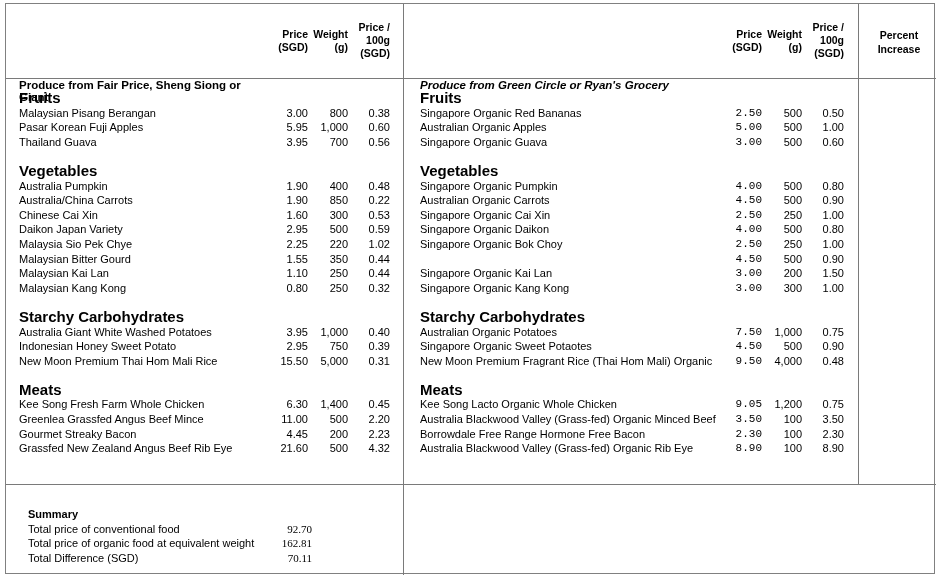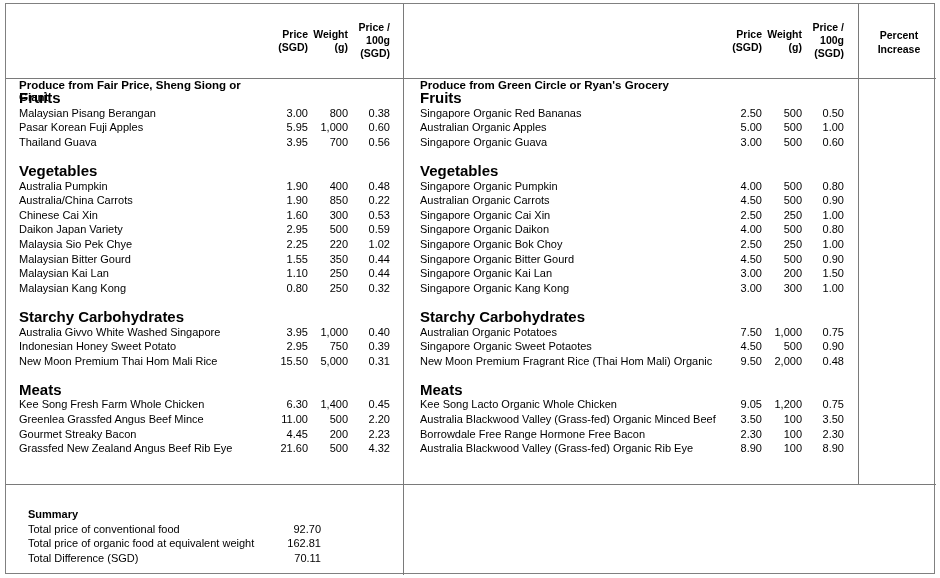--- a/index.html
+++ b/index.html
@@ -51,21 +51,21 @@
 
   
   .hdr {
     position: absolute;
     font-weight: bold;
     font-size: 11.5px;
     color: #000;
     margin-top: 44px;
   }
   .hdr-title-left  { left: 13px;  top: 31px; width: 250px; }
-  .hdr-title-right { left: 414px; top: 31px; width: 300px; }
+  .hdr-title-right { left: 414px; top: 31px; width: 300px; font-style: italic; }
 
   .hdr-col {
     position: absolute;
     font-weight: bold;
     font-size: 10.5px;
     text-align: right;
     line-height: 13px;
   }
   .hdr-price-l  { left: 252px; top: 24px; width: 50px; }
   .hdr-weight-l { left: 300px; top: 24px; width: 42px; }
@@ -111,21 +111,21 @@
   .row .num {
     position: absolute;
     text-align: right;
     font-size: 11px;
   }
   
   .panel-left .num.price  { left: 252px; width: 50px; }
   .panel-left .num.weight { left: 300px; width: 42px; }
   .panel-left .num.p100   { left: 338px; width: 46px; }
   
-  .panel-right .num.price  { left: 308px; width: 50px; }
+  .panel-right .num.price  { left: 308px; width: 50px; font-family: Liberation Mono, monospace; }
   .panel-right .num.weight { left: 356px; width: 42px; }
   .panel-right .num.p100   { left: 394px; width: 46px; }
 
   .panel-pct .row { text-align: right; padding-right: 11px; }
 
   
   .summary {
     position: absolute;
     left: 0;
     top: 481px;
@@ -133,21 +133,21 @@
     height: 90px;
   }
   .summary .srow {
     position: relative;
     height: 14.6px;
     line-height: 14.6px;
     font-size: 11px;
     white-space: nowrap;
   }
   .summary .srow .slabel { position: absolute; left: 22px; }
-  .summary .srow .sval   { position: absolute; left: 263px; width: 52px; text-align: right; }
+  .summary .srow .sval   { position: absolute; left: 254px; width: 52px; text-align: right; font-family: Liberation Serif, serif; }
   .summary .srow.title { font-weight: bold; }
   .summary .pad { height: 22px; }
 </style>
 </head>
 <body>
 
 <div class="sheet">
 
   <div class="hrule header-bottom"></div>
   <div class="hrule body-bottom"></div>
@@ -263,21 +263,21 @@
           <span class="label">Malaysian Kang Kong</span>
           <span class="num price">0.80</span>
           <span class="num weight">250</span>
           <span class="num p100">0.32</span>
         </div>
         <div class="row spacer"></div>
         <div class="row section">
           <span class="label">Starchy Carbohydrates</span>
         </div>
         <div class="row">
-          <span class="label">Australia Givvo White Washed Singapore</span>
+          <span class="label">Australia Giant White Washed Potatoes</span>
           <span class="num price">3.95</span>
           <span class="num weight">1,000</span>
           <span class="num p100">0.40</span>
         </div>
         <div class="row">
           <span class="label">Indonesian Honey Sweet Potato</span>
           <span class="num price">2.95</span>
           <span class="num weight">750</span>
           <span class="num p100">0.39</span>
         </div>
@@ -368,21 +368,20 @@
           <span class="num weight">500</span>
           <span class="num p100">0.80</span>
         </div>
         <div class="row">
           <span class="label">Singapore Organic Bok Choy</span>
           <span class="num price">2.50</span>
           <span class="num weight">250</span>
           <span class="num p100">1.00</span>
         </div>
         <div class="row">
-          <span class="label">Singapore Organic Bitter Gourd</span>
           <span class="num price">4.50</span>
           <span class="num weight">500</span>
           <span class="num p100">0.90</span>
         </div>
         <div class="row">
           <span class="label">Singapore Organic Kai Lan</span>
           <span class="num price">3.00</span>
           <span class="num weight">200</span>
           <span class="num p100">1.50</span>
         </div>
@@ -404,21 +403,21 @@
         </div>
         <div class="row">
           <span class="label">Singapore Organic Sweet Potaotes</span>
           <span class="num price">4.50</span>
           <span class="num weight">500</span>
           <span class="num p100">0.90</span>
         </div>
         <div class="row">
           <span class="label">New Moon Premium Fragrant Rice (Thai Hom Mali) Organic</span>
           <span class="num price">9.50</span>
-          <span class="num weight">2,000</span>
+          <span class="num weight">4,000</span>
           <span class="num p100">0.48</span>
         </div>
         <div class="row spacer"></div>
         <div class="row section">
           <span class="label">Meats</span>
         </div>
         <div class="row">
           <span class="label">Kee Song Lacto Organic Whole Chicken</span>
           <span class="num price">9.05</span>
           <span class="num weight">1,200</span>

